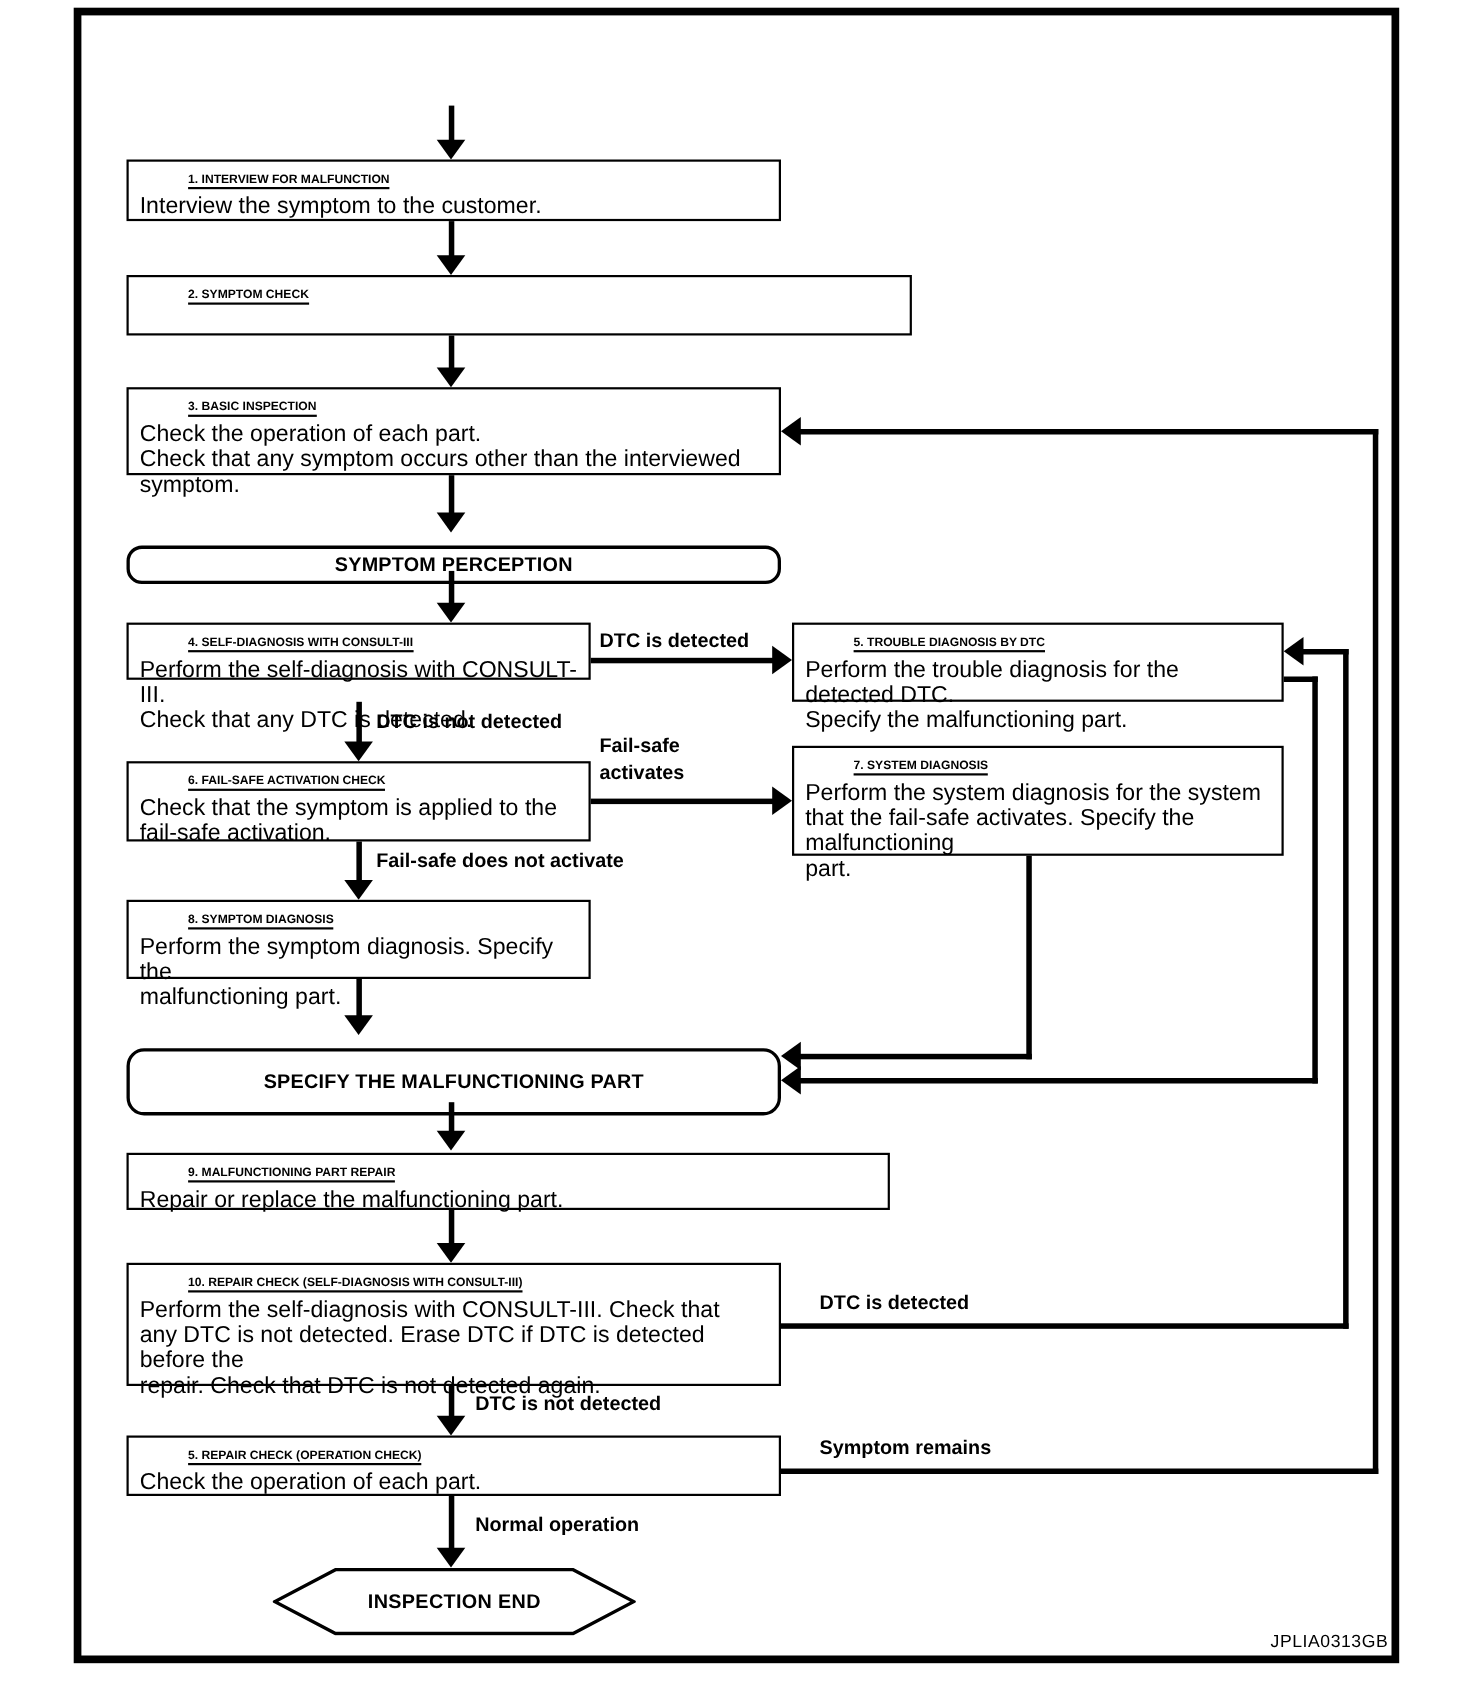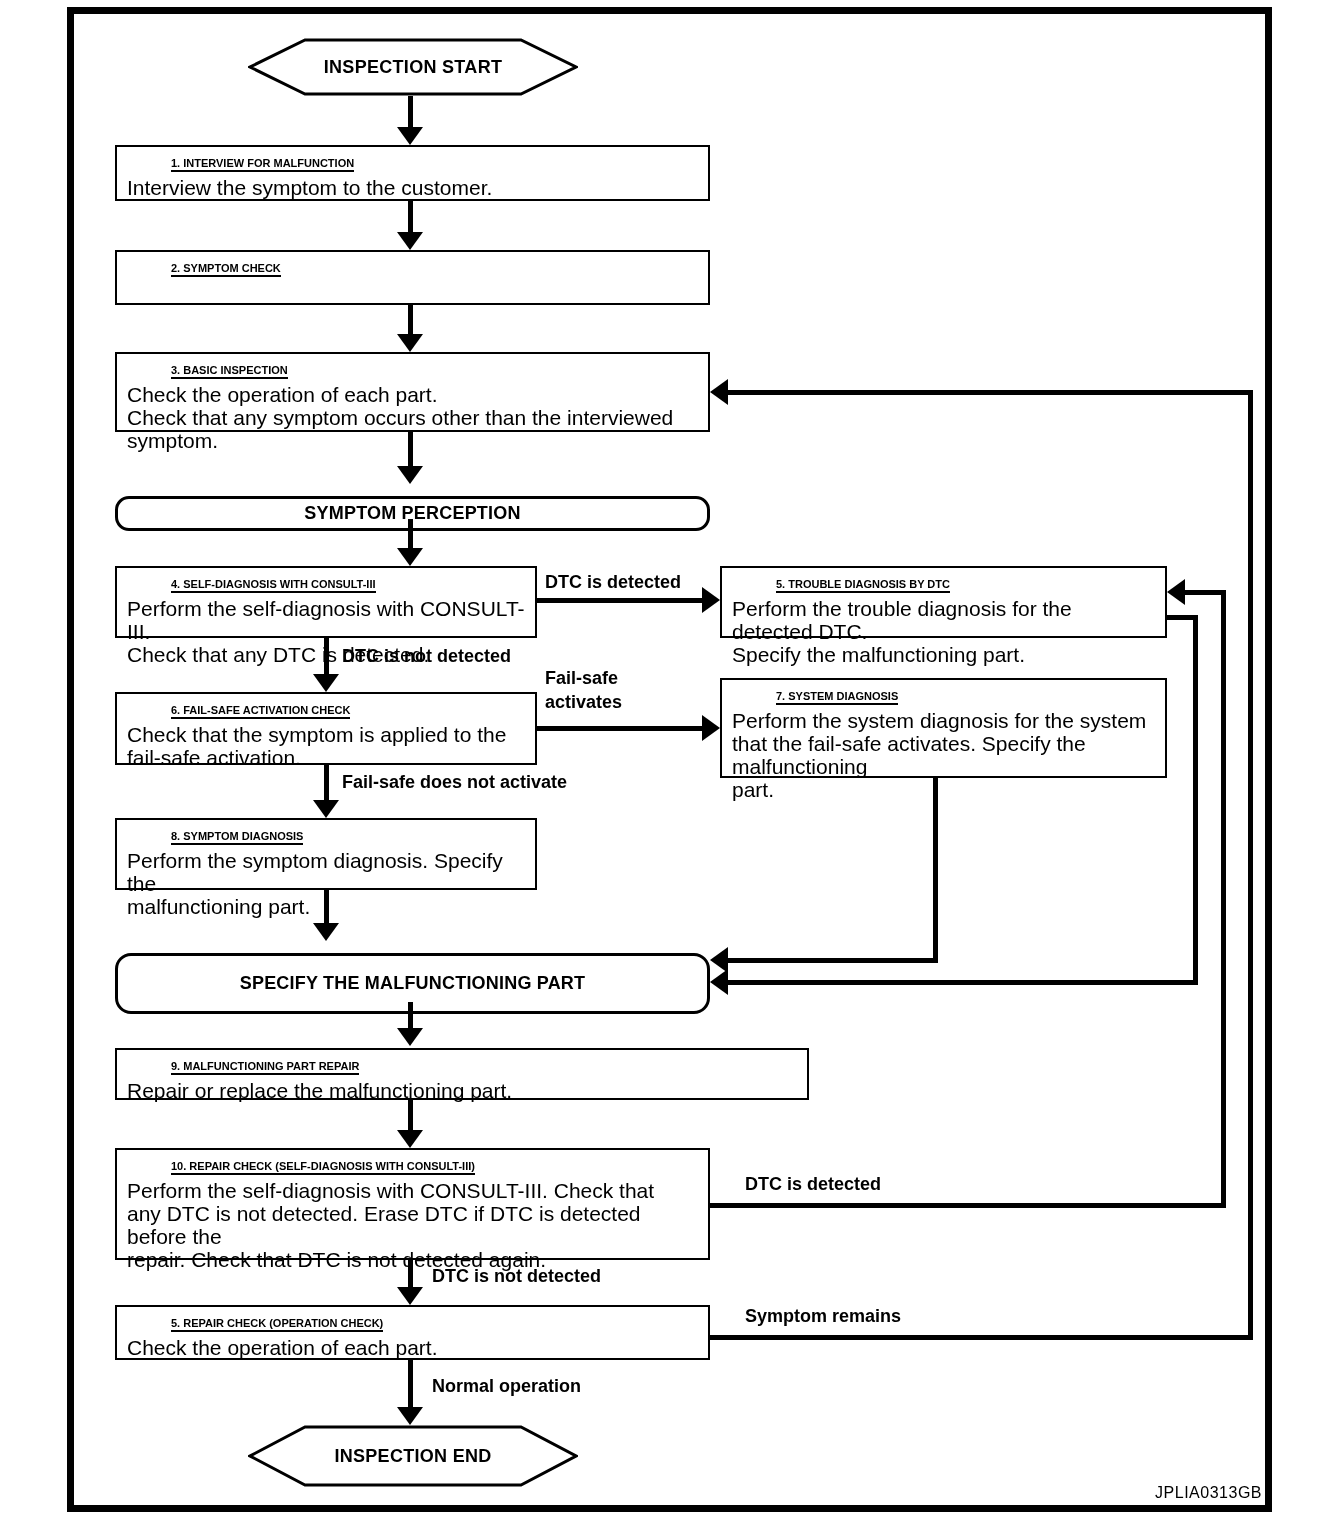--- a/index.html
+++ b/index.html
@@ -61,39 +61,33 @@
     position:absolute;left:950px;top:1484px;width:312px;
     text-align:right;font-size:16px;letter-spacing:.5px;
   }
 </style>
 </head>
 <body>
 
 <div id="canvas">
   <div class="frame"></div>
 
-  <div class="hex" style="left:248px;top:38px;width:330px;height:58px">
-    <svg width="330" height="58" viewBox="0 0 330 58">
-      <polygon points="57,2 273,2 328,29 273,56 57,56 2,29" fill="#ffffff" stroke="#000000" stroke-width="3"></polygon>
-    </svg>
-    <div class="hex-label">INSPECTION START</div>
-  </div>
 
   <div class="vline" style="left:408px;top:96px;height:33px"></div>
   <div class="head-down" style="left:397px;top:127px"></div>
 
   <div class="pbox" style="left:115px;top:145px;width:595px;height:56px">
     <div class="t"><span>1. INTERVIEW FOR MALFUNCTION</span></div>
     <div class="b">Interview the symptom to the customer.</div>
   </div>
 
   <div class="vline" style="left:408px;top:201px;height:33px"></div>
   <div class="head-down" style="left:397px;top:232px"></div>
 
-  <div class="pbox" style="left:115px;top:250px;width:595px;height:55px">
+  <div class="pbox" style="left:115px;top:250px;width:714px;height:55px">
     <div class="t"><span>2. SYMPTOM CHECK</span></div>
   </div>
 
   <div class="vline" style="left:408px;top:305px;height:31px"></div>
   <div class="head-down" style="left:397px;top:334px"></div>
 
   <div class="pbox" style="left:115px;top:352px;width:595px;height:80px">
     <div class="t"><span>3. BASIC INSPECTION</span></div>
     <div class="b">Check the operation of each part.
 Check that any symptom occurs other than the interviewed symptom.</div>
@@ -102,21 +96,21 @@
   <div class="vline" style="left:408px;top:432px;height:36px"></div>
   <div class="head-down" style="left:397px;top:466px"></div>
 
   <div class="rbox" style="left:115px;top:484px;width:595px;height:35px">
     <span>SYMPTOM PERCEPTION</span>
   </div>
 
   <div class="vline" style="left:408px;top:519px;height:31px"></div>
   <div class="head-down" style="left:397px;top:548px"></div>
 
-  <div class="pbox" style="left:115px;top:566px;width:422px;height:72px">
+  <div class="pbox" style="left:115px;top:566px;width:422px;height:52px">
     <div class="t"><span>4. SELF-DIAGNOSIS WITH CONSULT-III</span></div>
     <div class="b">Perform the self-diagnosis with CONSULT-III.
 Check that any DTC is detected.</div>
   </div>
 
   <div class="pbox" style="left:720px;top:566px;width:447px;height:72px">
     <div class="t"><span>5. TROUBLE DIAGNOSIS BY DTC</span></div>
     <div class="b">Perform the trouble diagnosis for the detected DTC.
 Specify the malfunctioning part.</div>
   </div>

